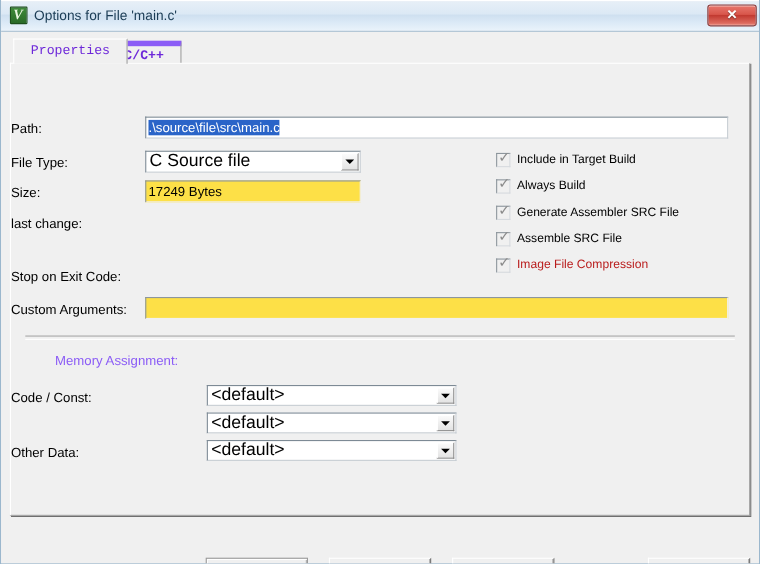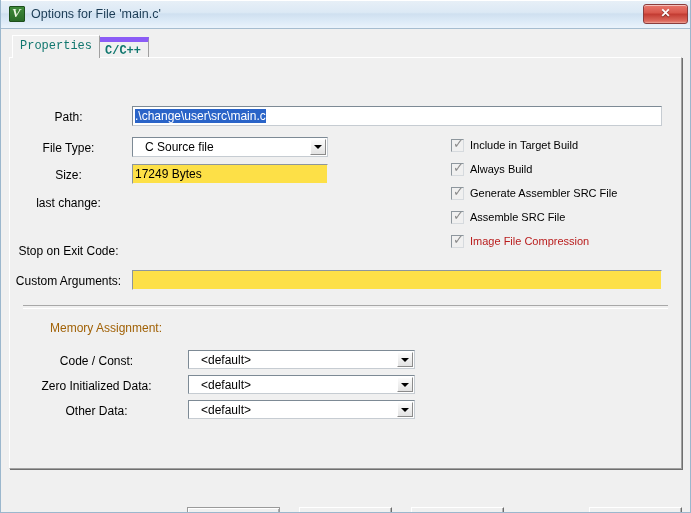--- a/index.html
+++ b/index.html
@@ -102,23 +102,23 @@
     left: 11px; top: 8px;
     height: 20px;
   }
   .tab {
     position: absolute;
     top: 0;
     height: 20px;
     box-sizing: border-box;
     font-family: "Liberation Mono", monospace;
     font-size: 12px;
-    color: #0f766e;
+    color: #6d28d9;
     line-height: 18px;
-    padding: 0 7px;
+    padding: 0 15px;
     white-space: nowrap;
     cursor: pointer;
   }
   .tab.active {
     left: 0;
     top: -2px;
     height: 23px;
     line-height: 21px;
     background: #f0f0f0;
     border-left: 1px solid #ffffff;
@@ -148,21 +148,21 @@
     border-right-color: #a0a0a0;
     border-bottom-color: #a0a0a0;
     box-shadow: 1px 1px 0 #6f6f6f;
   }
 
   
   .lbl {
     position: absolute;
     font-size: 12px;
     color: #000;
-    text-align: center;
+    text-align: left;
     white-space: nowrap;
   }
 
   
   .txtfield {
     position: absolute;
     box-sizing: border-box;
     background: #ffffff;
     border: 1px solid #7d8a95;
     border-right-color: #c6ccd2;
@@ -185,23 +185,23 @@
   }
 
   
   .combo {
     position: absolute;
     box-sizing: border-box;
     background: #ffffff;
     border: 1px solid #7d8a95;
     border-right-color: #c6ccd2;
     border-bottom-color: #c6ccd2;
-    font-size: 12px;
+    font-size: 16px;
     line-height: 18px;
-    padding: 0 20px 0 12px;
+    padding: 0 20px 0 3px;
     overflow: hidden;
     white-space: nowrap;
     color: #000;
     cursor: default;
   }
   .combo .arrowbtn {
     position: absolute;
     right: 1px; top: 1px; bottom: 1px;
     width: 16px;
     box-sizing: border-box;
@@ -262,21 +262,21 @@
     width: 645px;
     height: 2px;
     border-top: 1px solid #a8a8a8;
     border-bottom: 1px solid #ffffff;
   }
 
   #mem-title {
     position: absolute;
     left: 40px; top: 263px;
     font-size: 12px;
-    color: #a16207;
+    color: #8b5cf6;
   }
 
   
   .btn {
     position: absolute;
     top: 478px;
     height: 24px;
     box-sizing: border-box;
     background: #f0f0f0;
     border: 1px solid #ffffff;
@@ -313,21 +313,21 @@
   <div id="body">
 
     <div id="tabstrip">
       <div class="tab active">Properties</div>
       <div class="tab inactive">C/C++</div>
     </div>
 
     <div id="tabpanel">
 
       <div class="lbl" style="left:0px;top:52px;width:117px;">Path:</div>
-      <div class="txtfield" style="left:122px;top:48px;width:530px;height:20px;"><span class="sel">.\change\user\src\main.c</span></div>
+      <div class="txtfield" style="left:122px;top:48px;width:530px;height:20px;"><span class="sel">.\source\file\src\main.c</span></div>
 
       <div class="lbl" style="left:0px;top:83px;width:117px;">File Type:</div>
       <div class="combo" style="left:122px;top:79px;width:196px;height:20px;"><span>C Source file</span>
         <span class="arrowbtn">
           <i></i>
         </span>
       </div>
 
       <div class="lbl" style="left:0px;top:110px;width:117px;">Size:</div>
       <div class="txtfield readonly" style="left:122px;top:106px;width:196px;height:20px;"><span>17249 Bytes</span></div>
@@ -378,21 +378,20 @@
 
       <div id="mem-title">Memory Assignment:</div>
 
       <div class="lbl" style="left:0px;top:296px;width:173px;">Code / Const:</div>
       <div class="combo" style="left:178px;top:292px;width:227px;height:19px;"><span>&lt;default&gt;</span>
         <span class="arrowbtn">
           <i></i>
         </span>
       </div>
 
-      <div class="lbl" style="left:0px;top:321px;width:173px;">Zero Initialized Data:</div>
       <div class="combo" style="left:178px;top:317px;width:227px;height:19px;"><span>&lt;default&gt;</span>
         <span class="arrowbtn">
           <i></i>
         </span>
       </div>
 
       <div class="lbl" style="left:0px;top:346px;width:173px;">Other Data:</div>
       <div class="combo" style="left:178px;top:342px;width:227px;height:19px;"><span>&lt;default&gt;</span>
         <span class="arrowbtn">
           <i></i>

